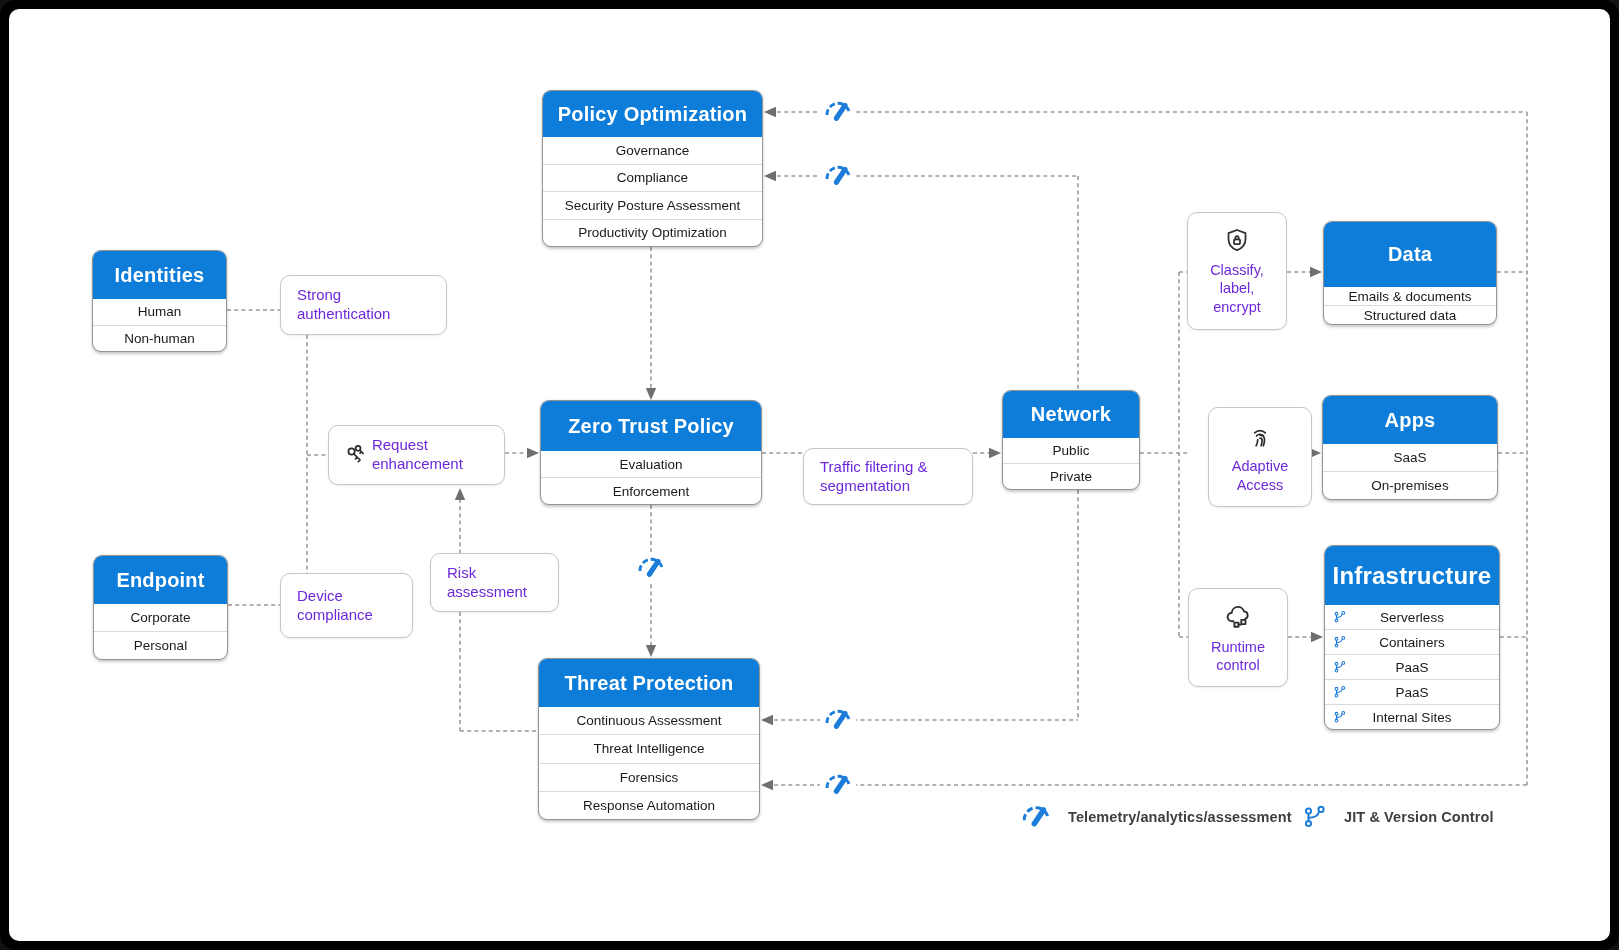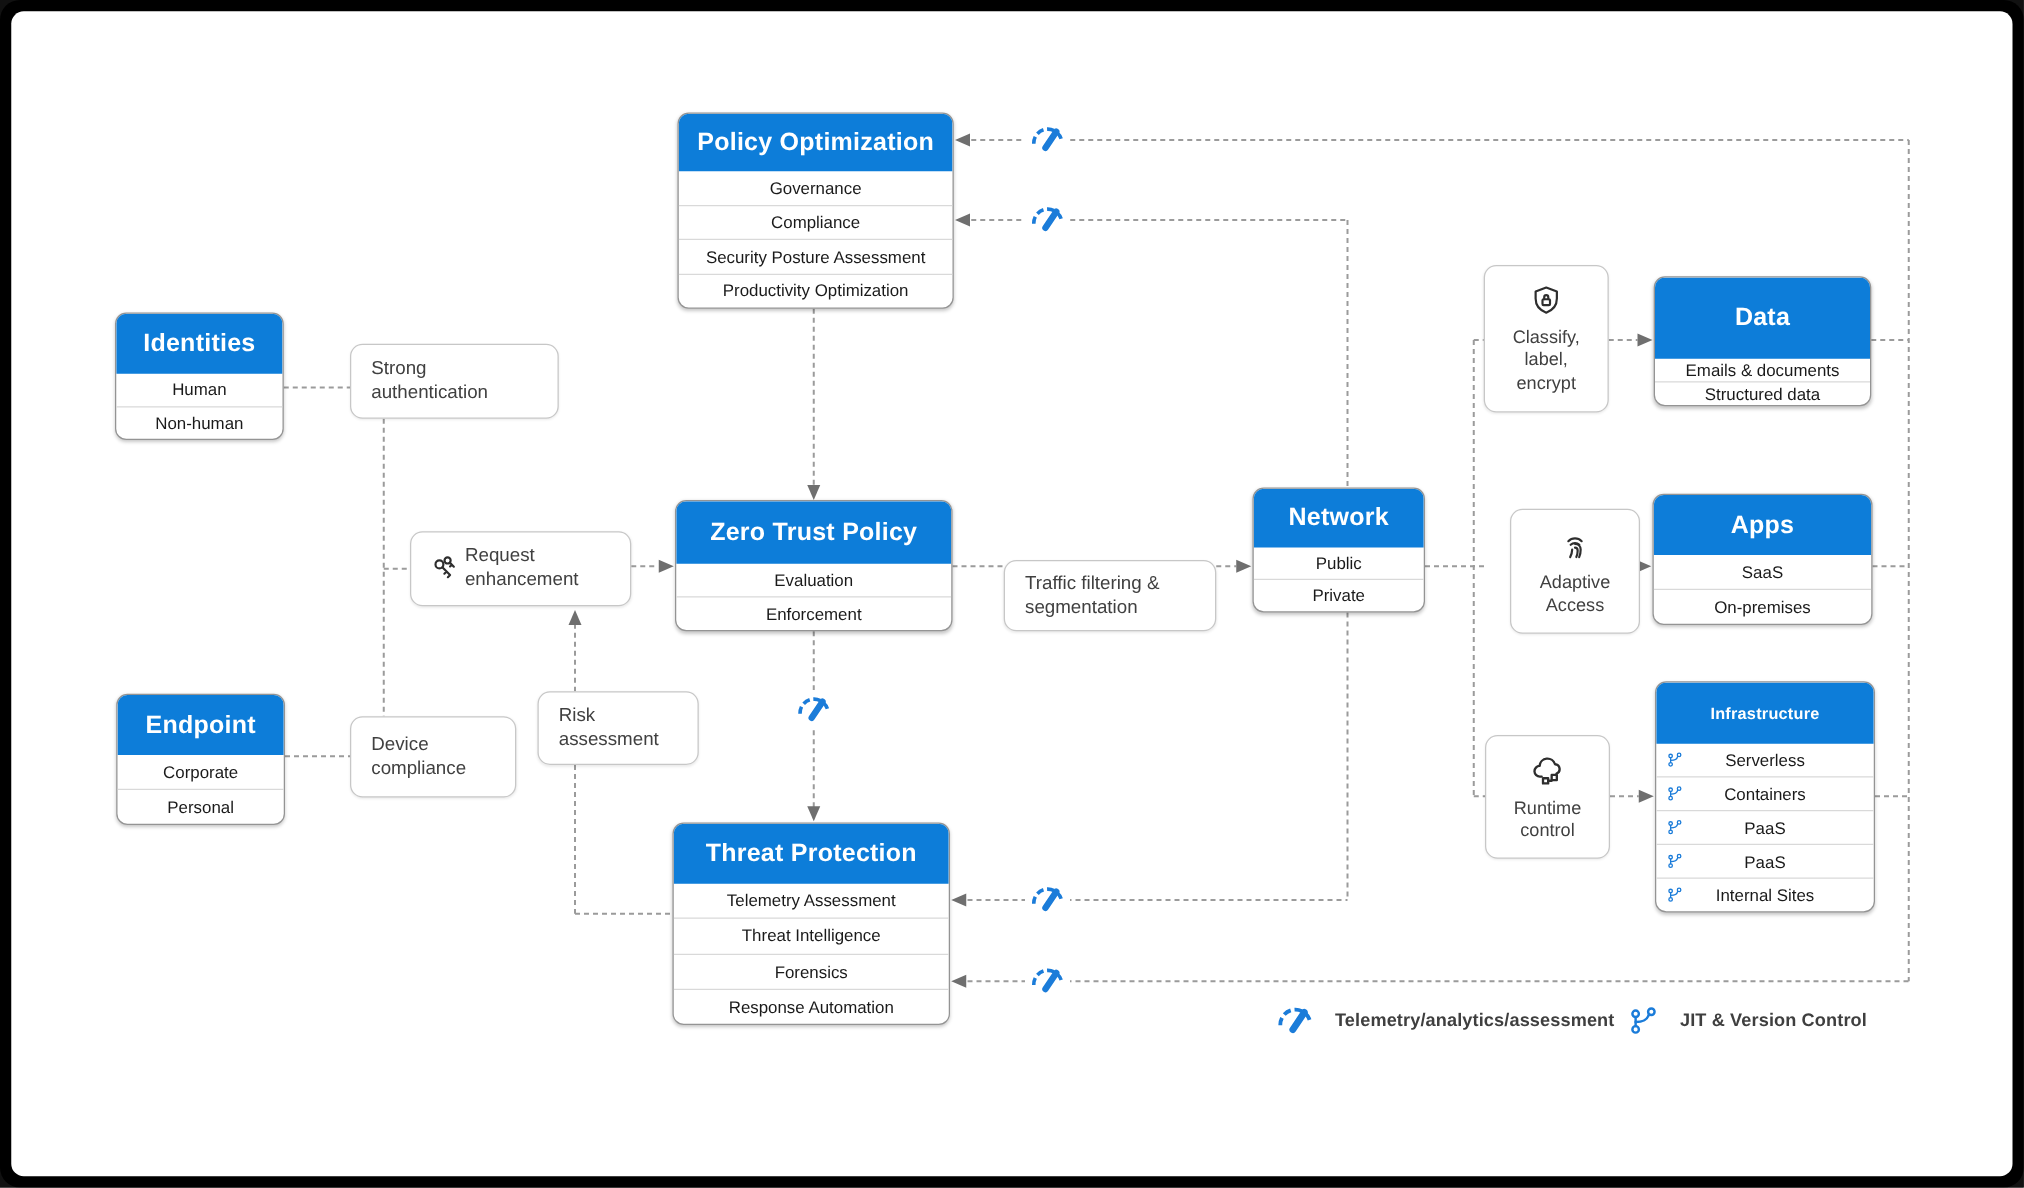--- a/index.html
+++ b/index.html
@@ -17,21 +17,21 @@
         box-shadow:0 1.5px 3px rgba(0,0,0,.22);box-sizing:border-box;}
   .mbox .hd{background:var(--header-blue,#0d7dd9);color:#fff;font-weight:700;font-size:20px;
         display:flex;align-items:center;justify-content:center;flex:0 0 auto;letter-spacing:.2px;}
   .mbox .row{flex:1 1 0;display:flex;align-items:center;justify-content:center;
         font-size:13.5px;color:#1a1a1a;border-top:1px solid #d9d9d9;position:relative;}
   .mbox .hd + .row{border-top:none;}
   .br-ic{position:absolute;left:8px;top:50%;transform:translateY(-50%);}
 
   
   .hbox{position:absolute;background:#fff;border:1.5px solid #c7c7c7;border-radius:10px;
-        box-sizing:border-box;color:#404040;font-size:15px;line-height:1.25;
+        box-sizing:border-box;color:#6d28d9;font-size:15px;line-height:1.25;
         box-shadow:0 1px 2px rgba(0,0,0,.08);}
   .hbox.left{display:flex;align-items:center;padding:6px 10px 6px 16px;}
   .hbox.iconrow{display:flex;align-items:center;gap:2px;padding:6px 8px 6px 13px;}
   .hbox.center{display:flex;flex-direction:column;align-items:center;justify-content:center;
         text-align:center;font-size:14.5px;padding:6px;}
   .hbox .ictop{margin-bottom:5px;}
 
   
   .gauge{position:absolute;width:36px;height:32px;background:#fff;display:flex;
         align-items:center;justify-content:center;}
@@ -205,40 +205,40 @@
     </div>
 
     <div class="mbox" style="left:93px;top:555px;width:135px;height:105px">
       <div class="hd" style="height:48px">Endpoint</div>
       <div class="row">Corporate</div>
       <div class="row">Personal</div>
     </div>
 
     <div class="mbox" style="left:538px;top:658px;width:222px;height:162px">
       <div class="hd" style="height:48px">Threat Protection</div>
-      <div class="row">Telemetry Assessment</div>
+      <div class="row">Continuous Assessment</div>
       <div class="row">Threat Intelligence</div>
       <div class="row">Forensics</div>
       <div class="row">Response Automation</div>
     </div>
 
     <div class="mbox" style="left:1323px;top:221px;width:174px;height:104px">
       <div class="hd" style="height:65px">Data</div>
       <div class="row">Emails &amp; documents</div>
       <div class="row">Structured data</div>
     </div>
 
     <div class="mbox" style="left:1322px;top:395px;width:176px;height:105px">
       <div class="hd" style="height:48px">Apps</div>
       <div class="row">SaaS</div>
       <div class="row">On-premises</div>
     </div>
 
     <div class="mbox" style="left:1324px;top:545px;width:176px;height:185px">
-      <div class="hd" style="height:49px;font-size:13px">Infrastructure</div>
+      <div class="hd" style="height:59px;font-size:24px">Infrastructure</div>
       <div class="row">
         <svg class="br-ic blue" width="14" height="14">
             <use href="#i-branch"></use>
           </svg>
         <span>Serverless</span>
       </div>
       <div class="row">
         <svg class="br-ic blue" width="14" height="14">
             <use href="#i-branch"></use>
           </svg>

